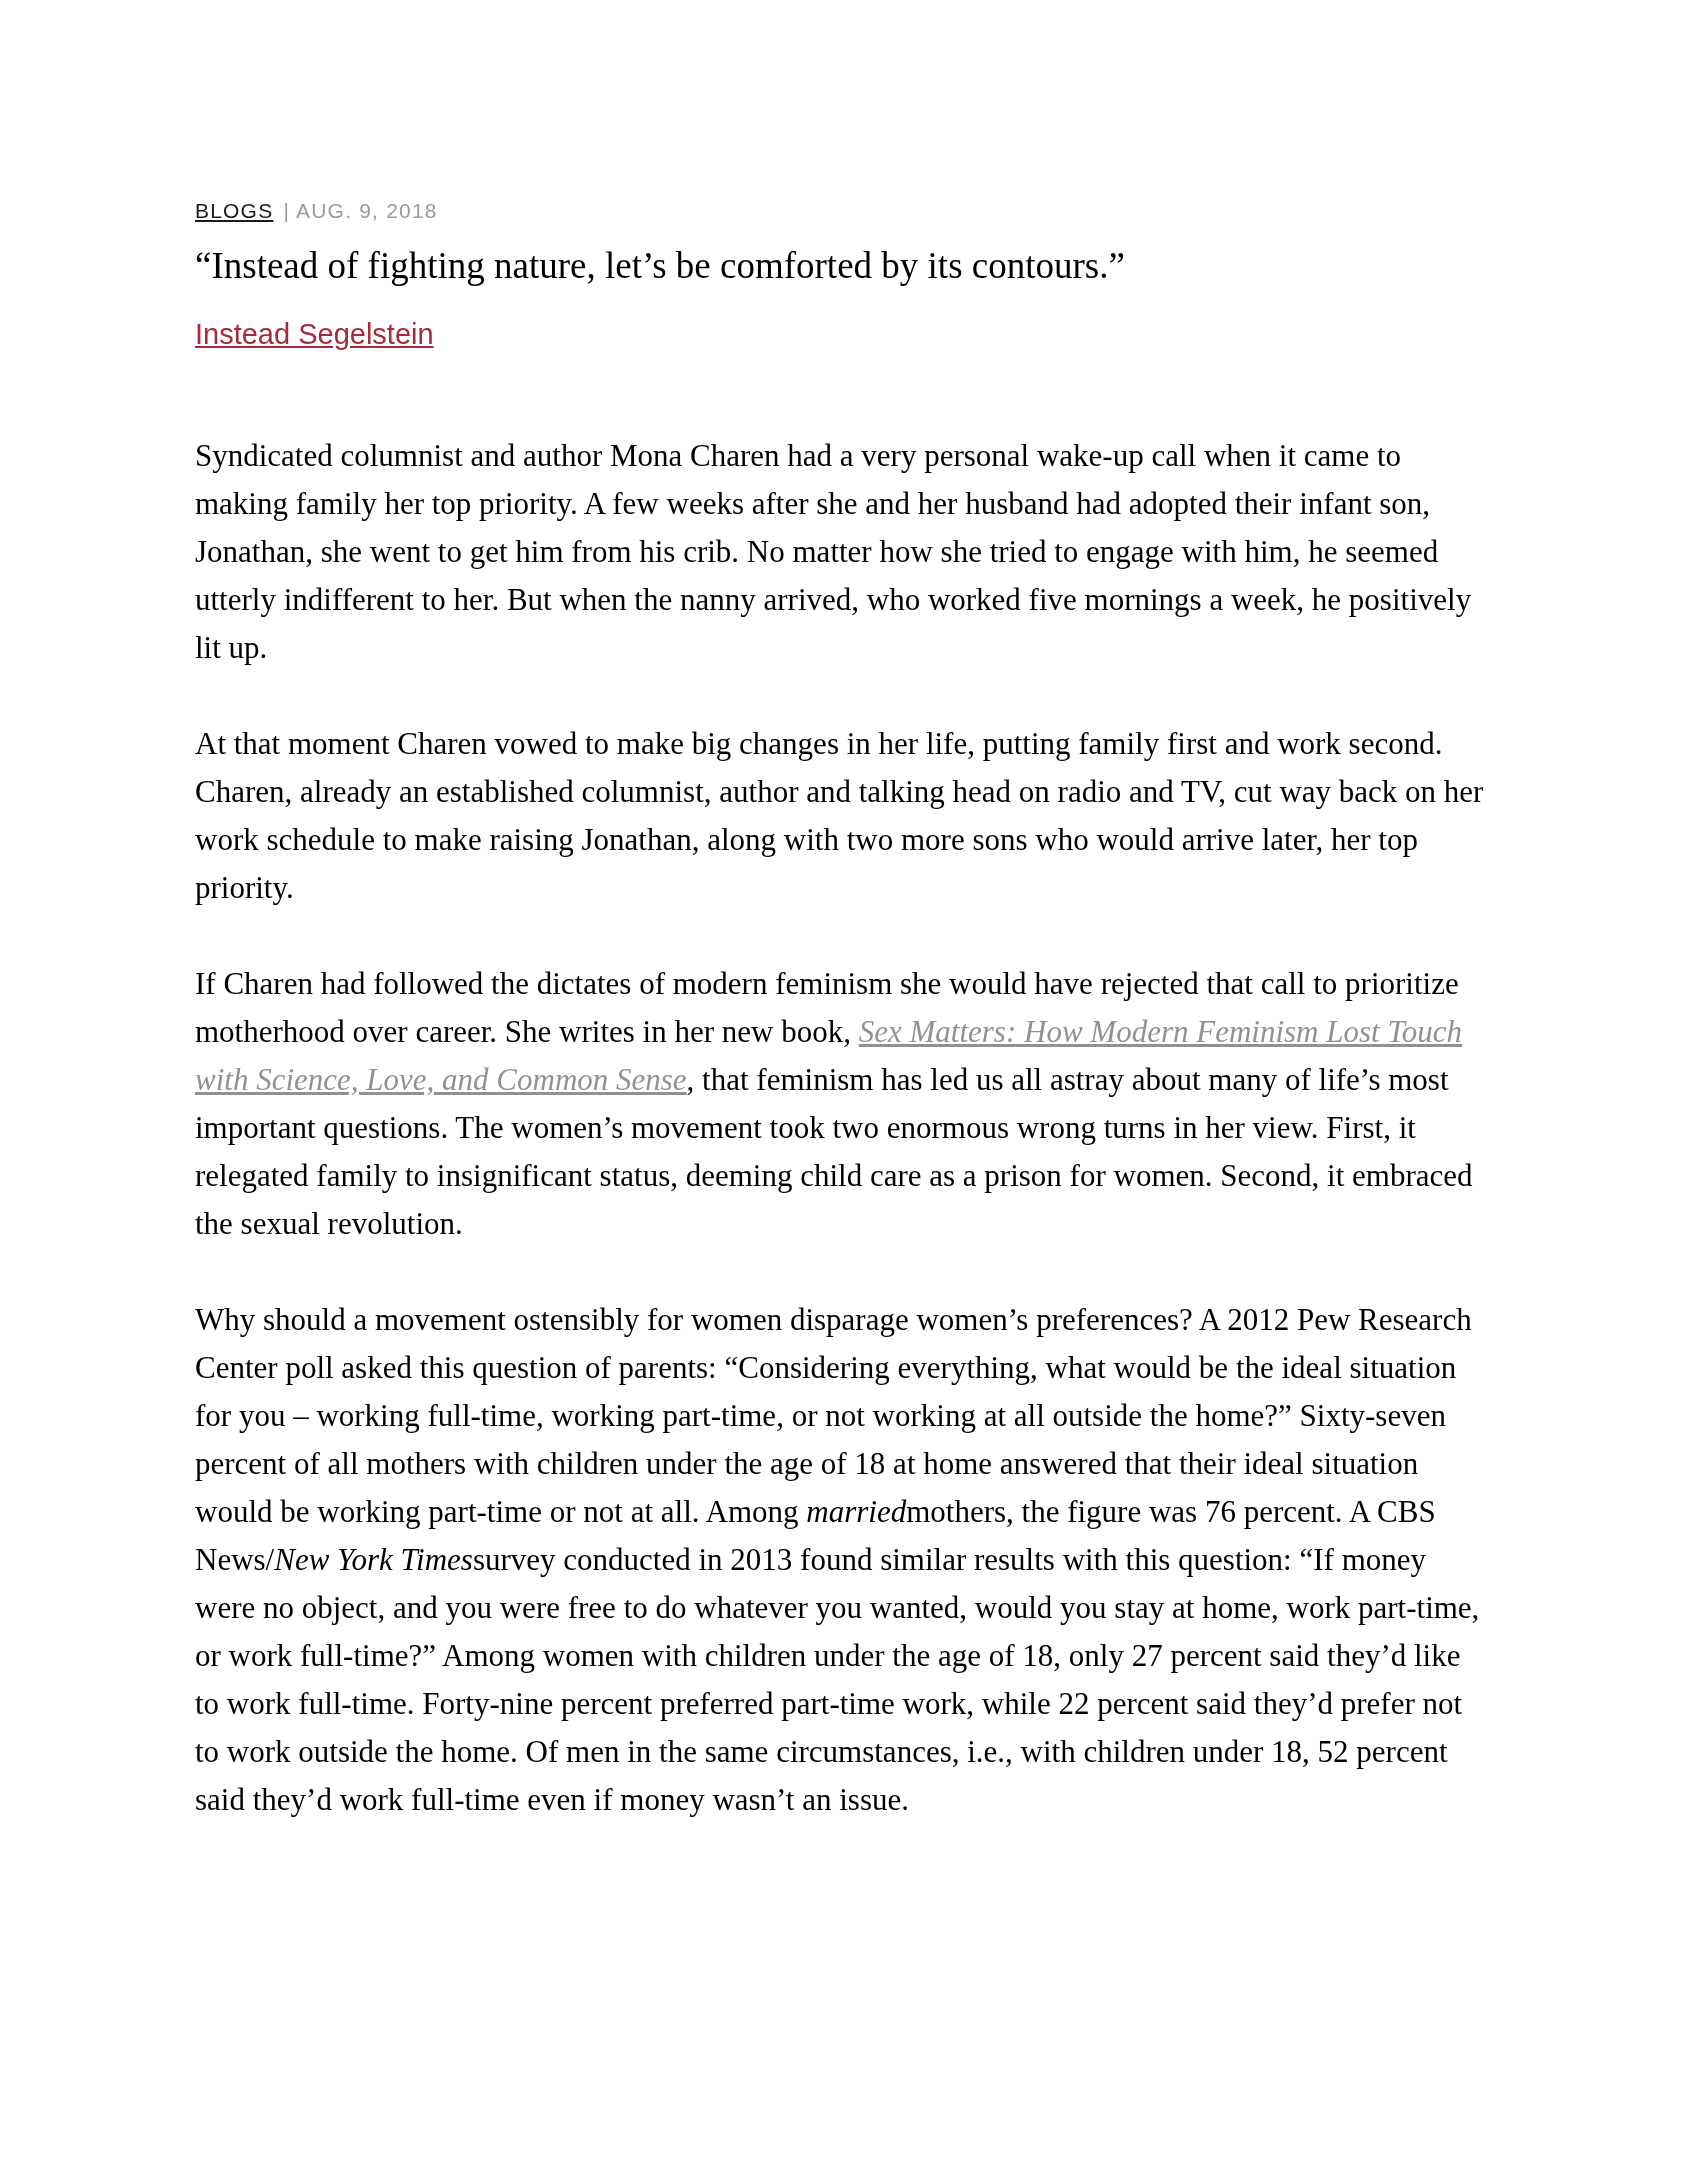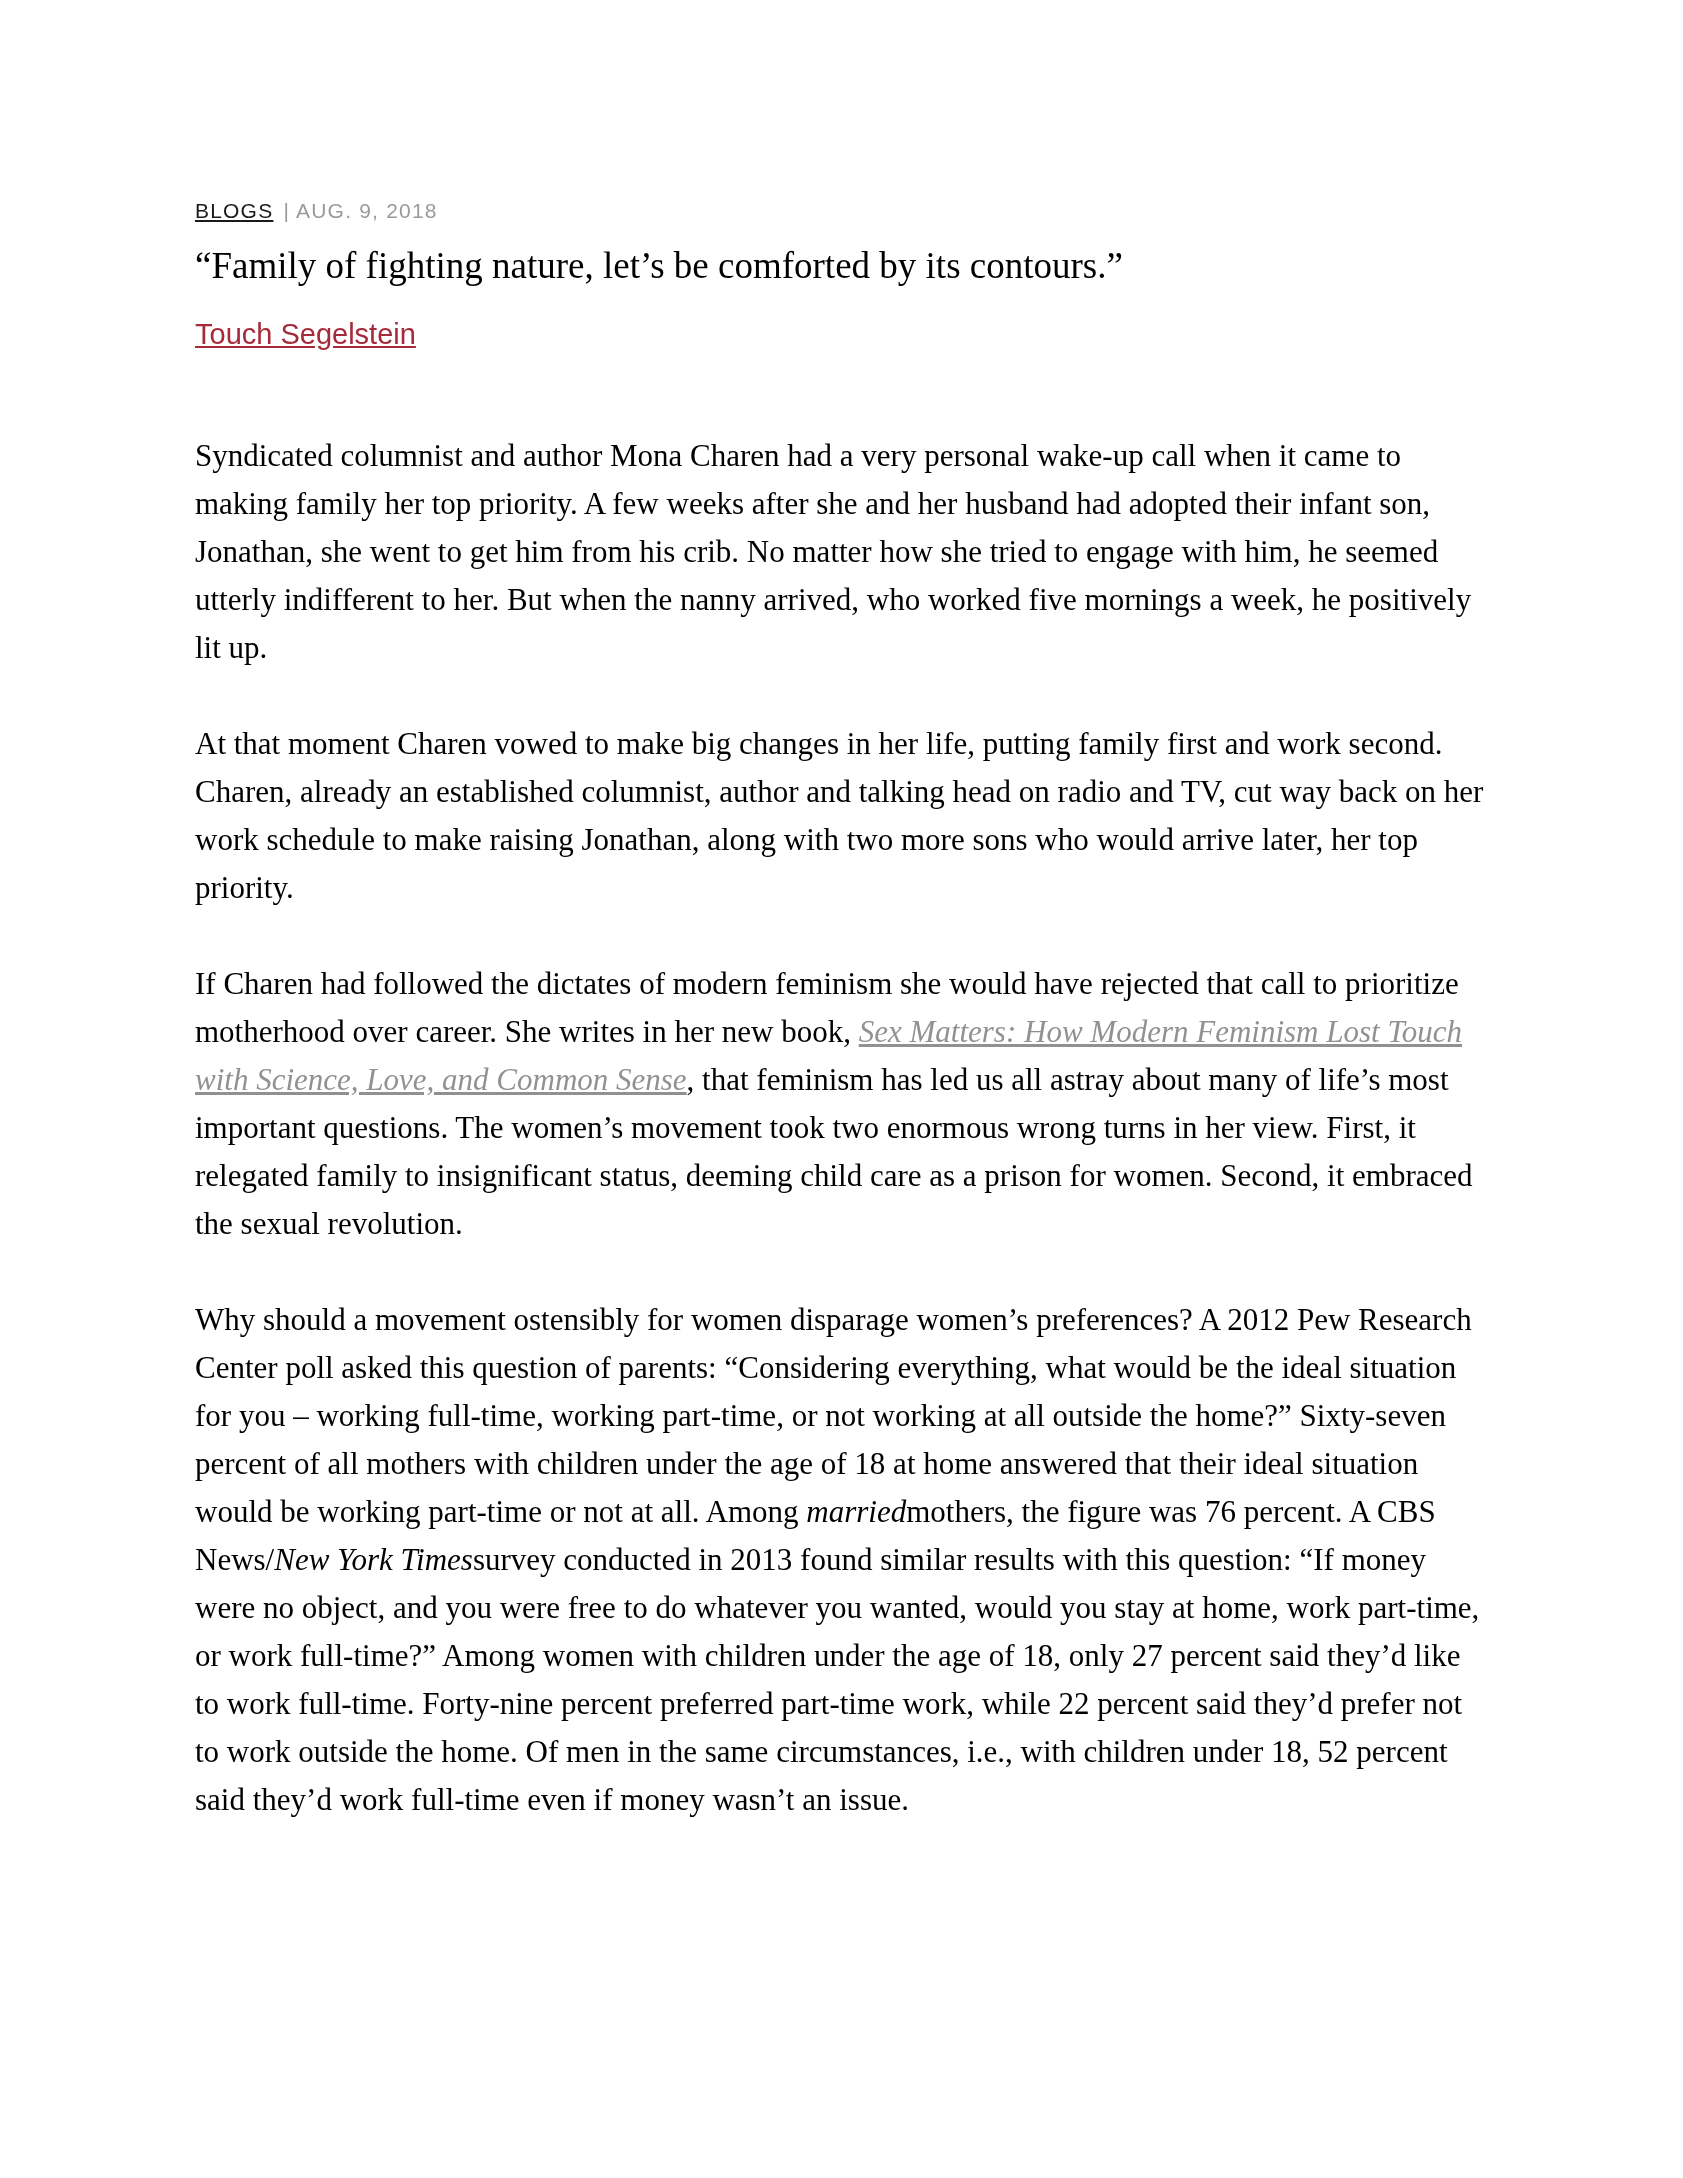--- a/index.html
+++ b/index.html
@@ -86,23 +86,23 @@
 </style>
 </head>
 <body style="--accent-red: #a52a3a; --muted-gray: #9a9a9a; --link-gray: #919191; --ink: #1a1a1a;">
 
 <div class="page">
   <div class="meta">
     <a class="category" href="#">BLOGS</a><span class="sep">|</span><span>AUG. 9, 2018</span>
   </div>
 
 
-  <div class="subtitle">“Family of fighting nature, let’s be comforted by its contours.”</div>
+  <div class="subtitle">“Instead of fighting nature, let’s be comforted by its contours.”</div>
 
-  <a class="author" href="#">Touch Segelstein</a>
+  <a class="author" href="#">Instead Segelstein</a>
 
   <div class="body">
       <p><span>Syndicated columnist and author Mona Charen had a very personal wake-up call when it came to making family her top priority. A few weeks after she and her husband had adopted their infant son, Jonathan, she went to get him from his crib. No matter how she tried to engage with him, he seemed utterly indifferent to her. But when the nanny arrived, who worked five mornings a week, he positively lit up.</span></p>
       <p><span>At that moment Charen vowed to make big changes in her life, putting family first and work second. Charen, already an established columnist, author and talking head on radio and TV, cut way back on her work schedule to make raising Jonathan, along with two more sons who would arrive later, her top priority.</span></p>
       <p><span>If Charen had followed the dictates of modern feminism she would have rejected that call to prioritize motherhood over career. She writes in her new book, </span><a href="#" class="book-link">Sex Matters: How Modern Feminism Lost Touch with Science, Love, and Common Sense</a><span>, that feminism has led us all astray about many of life’s most important questions. The women’s movement took two enormous wrong turns in her view. First, it relegated family to insignificant status, deeming child care as a prison for women. Second, it embraced the sexual revolution.</span></p>
       <p><span>Why should a movement ostensibly for women disparage women’s preferences? A 2012 Pew Research Center poll asked this question of parents: “Considering everything, what would be the ideal situation for you – working full-time, working part-time, or not working at all outside the home?” Sixty-seven percent of all mothers with children under the age of 18 at home answered that their ideal situation would be working part-time or not at all. Among </span><em>married</em><span>mothers, the figure was 76 percent. A CBS News/</span><em>New York Times</em><span>survey conducted in 2013 found similar results with this question: “If money were no object, and you were free to do whatever you wanted, would you stay at home, work part-time, or work full-time?” Among women with children under the age of 18, only 27 percent said they’d like to work full-time. Forty-nine percent preferred part-time work, while 22 percent said they’d prefer not to work outside the home. Of men in the same circumstances, i.e., with children under 18, 52 percent said they’d work full-time even if money wasn’t an issue.</span></p>
     </div>
 </div>
 
 

